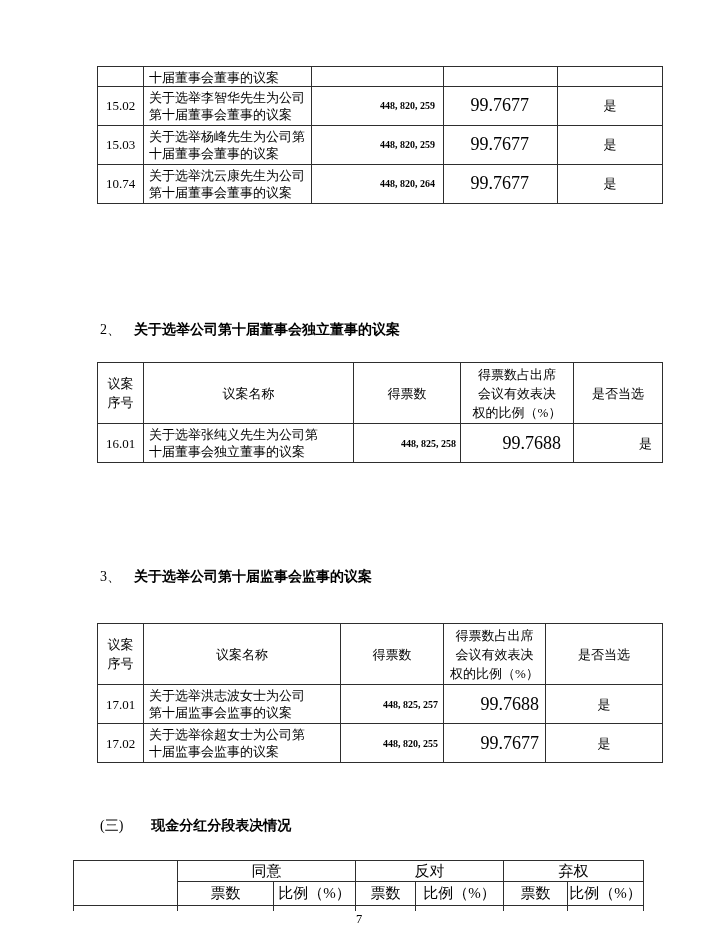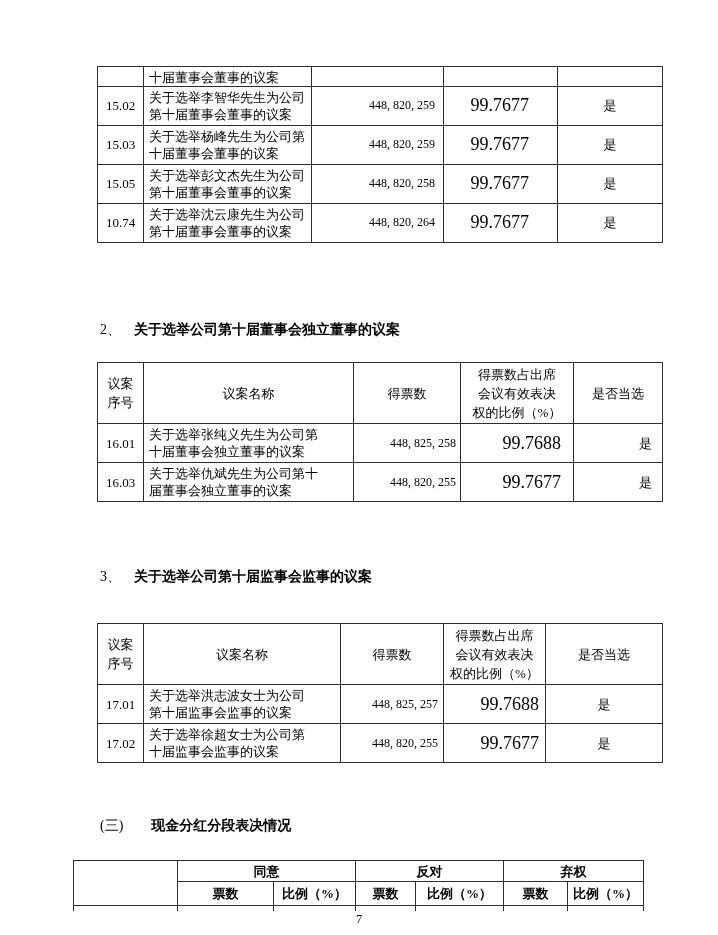--- a/index.html
+++ b/index.html
@@ -11,36 +11,36 @@
   table { position:absolute; border-collapse:collapse; table-layout:fixed; }
   td { border:1px solid #2e2e2e; padding:0; vertical-align:middle;
        font-size:13px; line-height:17px; text-align:center; overflow:hidden; }
   
   .vt { width:565px;border-radius:26px; }
   .vt td.c-name { text-align:left; padding-left:5px; }
   .name-span { display:inline-block; text-align:left; vertical-align:middle; line-height:17px; }
   .t1 .name-span { width:158px; }
   .t2 .name-span { width:172px; }
   .t3 .name-span { width:160px; }
-  .vt td.c-votes { text-align:right; font-size:12px; }
+  .vt td.c-votes { text-align:right; font-size:10px;font-weight:bold; }
   .vt td.c-pct   { text-align:right; font-size:18px; }
   .t1 td.c-votes { padding-right:8px; }  .t1 td.c-pct { padding-right:28px; }
   .t2 td.c-votes { padding-right:4px; }  .t2 td.c-pct { padding-right:12px; }
   .t3 td.c-votes { padding-right:5px; }  .t3 td.c-pct { padding-right:6px; }
   .t2 td.c-elected { text-align:right; padding-right:10px; }
   .vt tr.datarow td { height:38px; }
   .t1 tr.partial td { height:18px; }
   .hdr td { height:60px; white-space:pre-line; line-height:19px; font-size:13px; }
   
   .heading { position:absolute; left:100px; font-size:14px; line-height:17px; white-space:nowrap; }
   .heading .h-title { margin-left:13px;font-weight:bold; }
   .heading.h4 .h-title { margin-left:28px; }
   
   .dv { width:570px; }
-  .dv td { height:20px; font-size:13px;font-weight:bold; }
+  .dv td { height:20px; font-size:15px; }
   .dv tr.r2 td { height:23px; }
   .dv tr.stub td { height:5px; border-top:none; border-bottom:none; }
   .pageno { position:absolute; top:912px; left:0; width:718px; text-align:center;
             font-size:12.5px; }
 </style>
 </head>
 <body>
 
 <div class="page">
 
@@ -64,27 +64,20 @@
       <td class="c-id">15.02</td>
       <td class="c-name"><span class="name-span">关于选举李智华先生为公司第十届董事会董事的议案</span></td>
       <td class="c-votes">448, 820, 259</td>
       <td class="c-pct">99.7677</td>
       <td class="c-elected">是</td>
     </tr>
     <tr class="datarow">
       <td class="c-id">15.03</td>
       <td class="c-name"><span class="name-span">关于选举杨峰先生为公司第十届董事会董事的议案</span></td>
       <td class="c-votes">448, 820, 259</td>
-      <td class="c-pct">99.7677</td>
-      <td class="c-elected">是</td>
-    </tr>
-    <tr class="datarow">
-      <td class="c-id">15.05</td>
-      <td class="c-name"><span class="name-span">关于选举彭文杰先生为公司第十届董事会董事的议案</span></td>
-      <td class="c-votes">448, 820, 258</td>
       <td class="c-pct">99.7677</td>
       <td class="c-elected">是</td>
     </tr>
     <tr class="datarow">
       <td class="c-id">10.74</td>
       <td class="c-name"><span class="name-span">关于选举沈云康先生为公司第十届董事会董事的议案</span></td>
       <td class="c-votes">448, 820, 264</td>
       <td class="c-pct">99.7677</td>
       <td class="c-elected">是</td>
     </tr>
@@ -114,27 +107,20 @@
 权的比例（%）</td>
       <td>是否当选</td>
     </tr>
     <tr class="datarow">
       <td class="c-id">16.01</td>
       <td class="c-name"><span class="name-span">关于选举张纯义先生为公司第十届董事会独立董事的议案</span></td>
       <td class="c-votes">448, 825, 258</td>
       <td class="c-pct">99.7688</td>
       <td class="c-elected">是</td>
     </tr>
-    <tr class="datarow">
-      <td class="c-id">16.03</td>
-      <td class="c-name"><span class="name-span">关于选举仇斌先生为公司第十届董事会独立董事的议案</span></td>
-      <td class="c-votes">448, 820, 255</td>
-      <td class="c-pct">99.7677</td>
-      <td class="c-elected">是</td>
-    </tr>
   </tbody>
     </table>
 
   <div class="heading" style="top:568px;">
     <span class="h-num">3、</span><span class="h-title">关于选举公司第十届监事会监事的议案</span>
   </div>
 
   <table class="vt t3" style="left:97px; top:623px;">
     <colgroup>
         <col style="width:46px">

